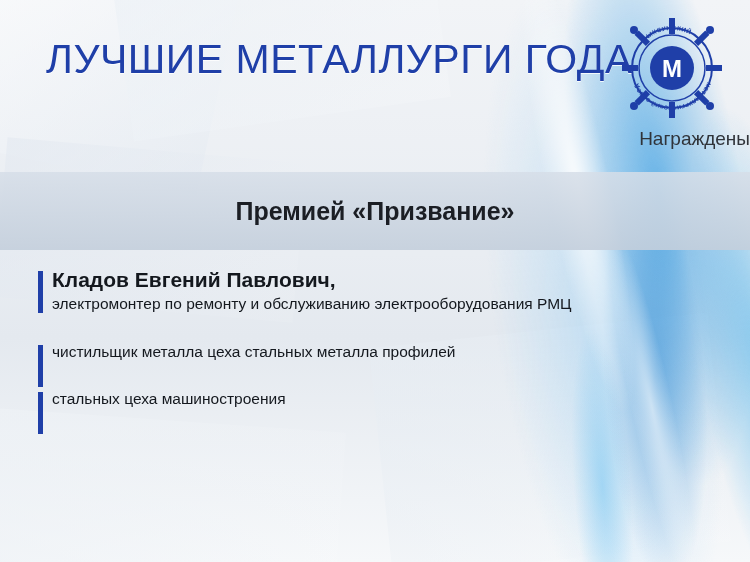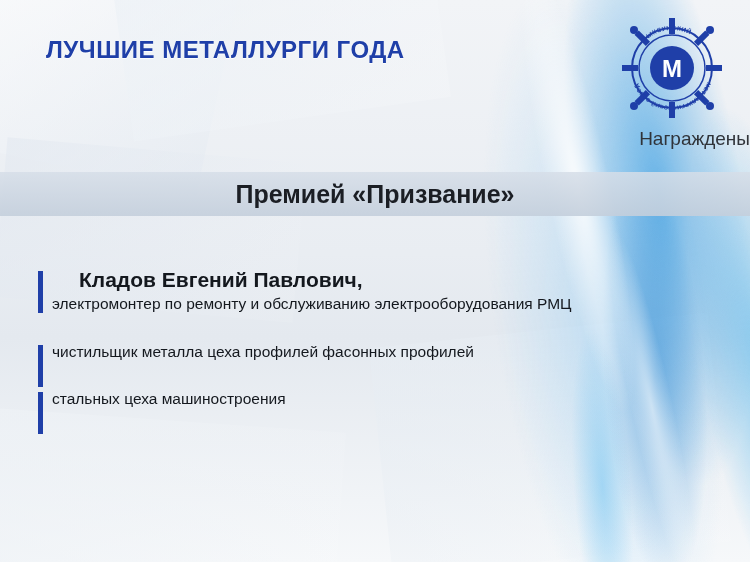--- a/index.html
+++ b/index.html
@@ -78,22 +78,22 @@
   
   .header-band {
     position: absolute;
     left: 0; right: 0; top: 0;
     height: 118px;
   }
   .title {
     position: absolute;
     left: 46px;
     top: 36px;
-    font-size: 24px;
-    font-weight: bold;
+    font-size: 41px;
+    font-weight: normal;
     letter-spacing: 0.5px;
     color: #1f3fa8;
     text-shadow: 0 1px 0 rgba(255,255,255,0.8);
     white-space: nowrap;
   }
 
   
   .logo {
     position: absolute;
     right: 26px;
@@ -109,21 +109,21 @@
     left: 0; right: 0;
     top: 128px;
     text-align: right;
     font-size: 19px;
     color: #30343a;
   }
   .award-band {
     position: absolute;
     left: 0; right: 0;
     top: 172px;
-    height: 44px;
+    height: 78px;
     background: linear-gradient(180deg, rgba(214,222,232,0.85), rgba(196,207,220,0.9));
     display: flex;
     align-items: center;
     justify-content: center;
   }
   .award-band .award-text {
     font-size: 25px;
     font-weight: bold;
     color: #1b1e24;
   }
@@ -147,21 +147,20 @@
     width: 5px;
     height: 42px;
     background: #1f3fa8;
   }
   .winner .name {
     font-size: 21px;
     font-weight: bold;
     color: #14181e;
     line-height: 1.15;
     white-space: nowrap;
-    margin-left: 27px;
   }
   .winner .role {
     font-size: 15.5px;
     font-weight: normal;
     color: #14181e;
     line-height: 1.25;
     margin-top: 2px;
     white-space: nowrap;
   }
 </style>
@@ -228,21 +227,21 @@
   <div class="winners">
 
     <div class="winner">
       <span class="bar"></span>
       <div class="name">Кладов Евгений Павлович,</div>
       <div class="role">электромонтер по ремонту и обслуживанию электрооборудования РМЦ</div>
     </div>
 
     <div class="winner">
       <span class="bar"></span>
-      <div class="role">чистильщик металла цеха профилей фасонных профилей</div>
+      <div class="role">чистильщик металла цеха стальных металла профилей</div>
     </div>
 
     <div class="winner">
       <span class="bar"></span>
       <div class="role">стальных цеха машиностроения</div>
     </div>
 
   </div>
 
 </div>

